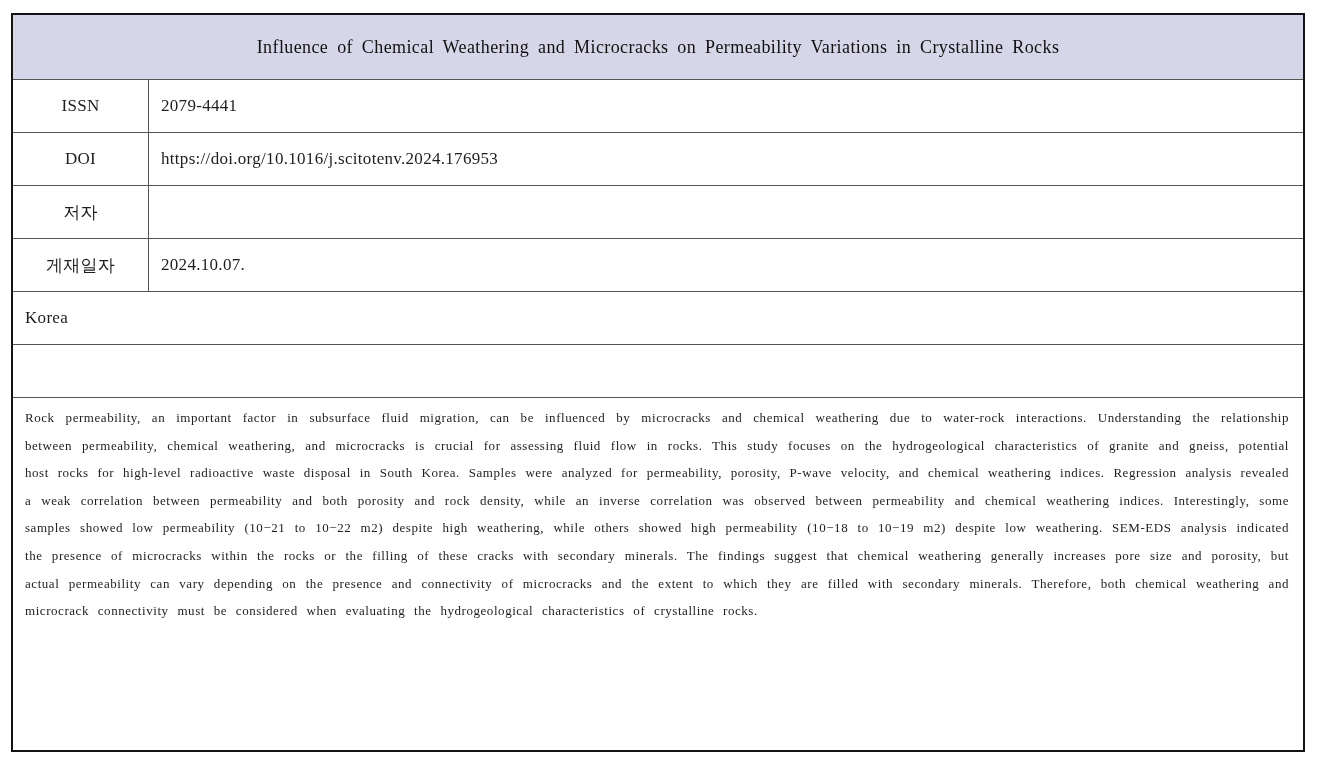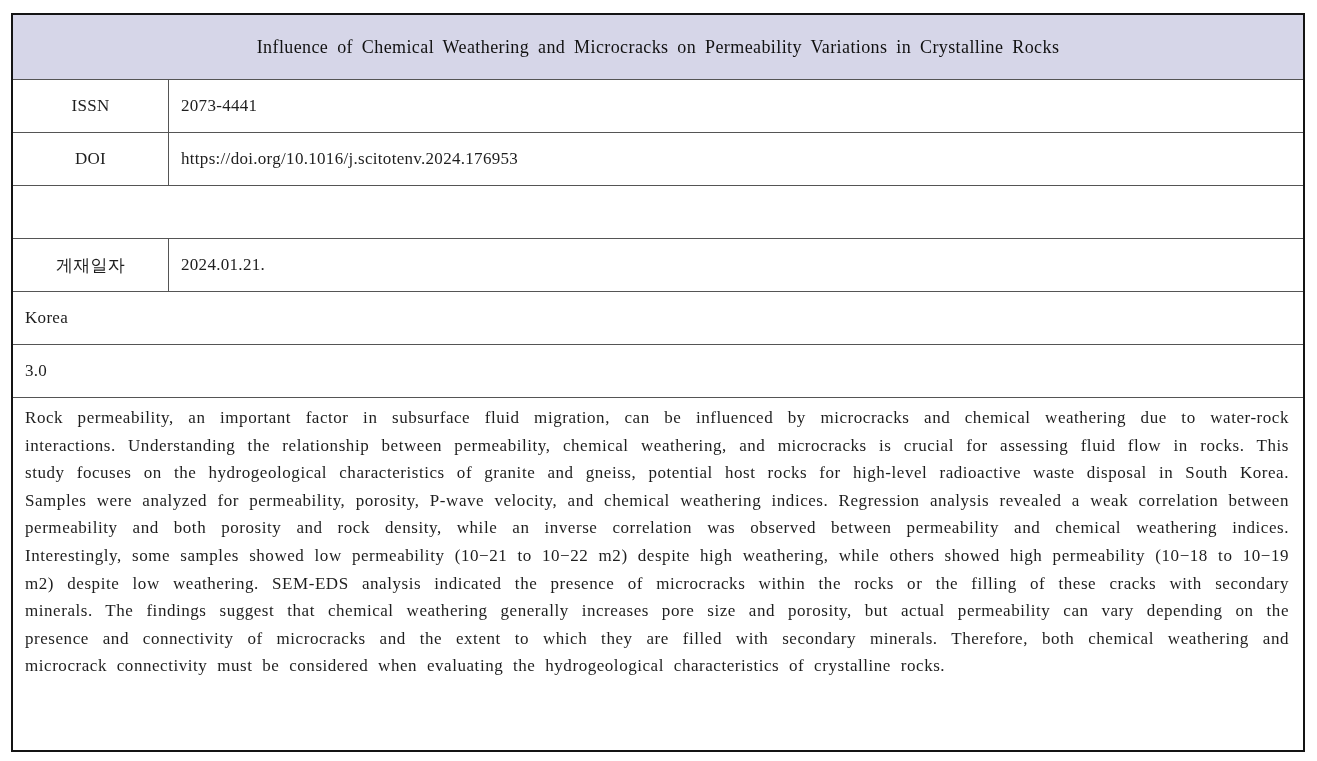--- a/index.html
+++ b/index.html
@@ -50,21 +50,21 @@
     text-align: center;
     padding: 0 20px;
   }
   .info-row {
     height: 53px;
   }
   .abstract-row {
     flex: 1 1 auto;
   }
   .label-cell {
-    width: 156px;
+    width: 136px;
     flex-shrink: 0;
     box-sizing: border-box;
     border-right: 1px solid #555555;
     display: flex;
     align-items: center;
     justify-content: center;
     font-size: 17px;
     letter-spacing: 0.3px;
     text-align: center;
   }
@@ -76,60 +76,60 @@
     padding-left: 12px;
     padding-right: 12px;
     font-size: 17px;
     letter-spacing: 0.3px;
     overflow: hidden;
   }
   .abstract-row .value-cell {
     display: block;
     padding: 6px 14px 8px 12px;
     text-align: justify;
-    font-size: 17px;
+    font-size: 13px;
     line-height: 27.6px;
     letter-spacing: 0.55px;
     word-spacing: 5px;
   }
 </style>
 </head>
 <body>
 
 <div class="sheet">
   <div class="pub-table">
 
     <div class="row header-row">
       <div class="title-text">Influence of Chemical Weathering and Microcracks on Permeability Variations in Crystalline Rocks</div>
     </div>
 
     <div class="row info-row">
       <div class="label-cell">ISSN</div>
-      <div class="value-cell">2073-4441</div>
+      <div class="value-cell">2079-4441</div>
     </div>
 
     <div class="row info-row">
       <div class="label-cell">DOI</div>
       <div class="value-cell">https://doi.org/10.1016/j.scitotenv.2024.176953</div>
     </div>
 
     <div class="row info-row">
+      <div class="label-cell">저자</div>
     </div>
 
     <div class="row info-row">
       <div class="label-cell">게재일자</div>
-      <div class="value-cell">2024.01.21.</div>
+      <div class="value-cell">2024.10.07.</div>
     </div>
 
     <div class="row info-row">
       <div class="value-cell">Korea</div>
     </div>
 
     <div class="row info-row">
-      <div class="value-cell">3.0</div>
     </div>
 
     <div class="row abstract-row">
       <div class="value-cell">Rock permeability, an important factor in subsurface fluid migration, can be influenced by microcracks and chemical weathering due to water-rock interactions. Understanding the relationship between permeability, chemical weathering, and microcracks is crucial for assessing fluid flow in rocks. This study focuses on the hydrogeological characteristics of granite and gneiss, potential host rocks for high-level radioactive waste disposal in South Korea. Samples were analyzed for permeability, porosity, P-wave velocity, and chemical weathering indices. Regression analysis revealed a weak correlation between permeability and both porosity and rock density, while an inverse correlation was observed between permeability and chemical weathering indices. Interestingly, some samples showed low permeability (10−21 to 10−22 m2) despite high weathering, while others showed high permeability (10−18 to 10−19 m2) despite low weathering. SEM-EDS analysis indicated the presence of microcracks within the rocks or the filling of these cracks with secondary minerals. The findings suggest that chemical weathering generally increases pore size and porosity, but actual permeability can vary depending on the presence and connectivity of microcracks and the extent to which they are filled with secondary minerals. Therefore, both chemical weathering and microcrack connectivity must be considered when evaluating the hydrogeological characteristics of crystalline rocks.</div>
     </div>
 
   </div>
 </div>
 
 </body></html>

